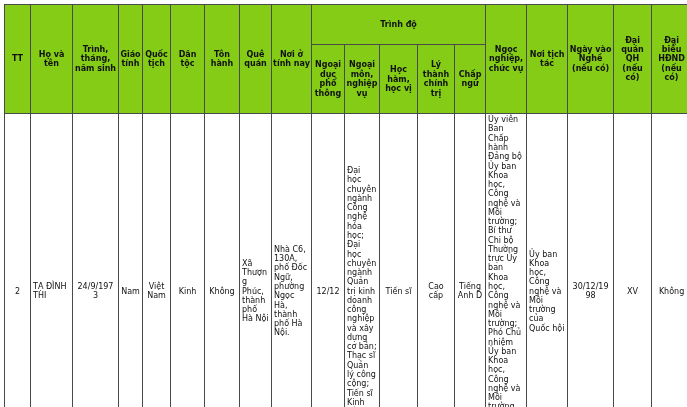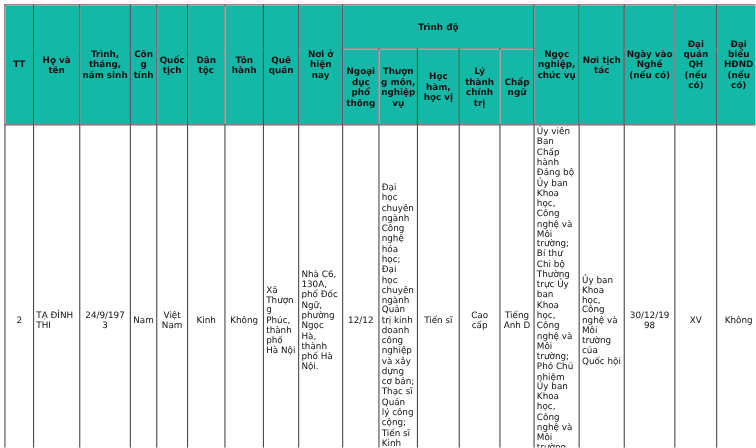--- a/index.html
+++ b/index.html
@@ -30,21 +30,21 @@
     word-wrap: break-word;
     overflow-wrap: break-word;
   }
   table.roster th {
     font-size: 8px;
     font-weight: bold;
     line-height: 1.18;
     text-align: center;
     vertical-align: middle;
     padding: 15px 1px;
-    background: #14b8a6;
+    background: #84cc16;
   }
   table.roster td {
     font-size: 8px;
     font-weight: normal;
     line-height: 1.16;
     vertical-align: middle;
     padding: 1px 2px;
     background: #ffffff;
   }
   tr.group-row th { height: 18px; }
@@ -76,36 +76,36 @@
       <col style="width:41px">
         <col style="width:46px">
         <col style="width:38px">
       <col style="width:40px">
     </colgroup>
     <thead>
       <tr class="group-row">
         <th rowspan="2">TT</th>
         <th rowspan="2">Họ và tên</th>
         <th rowspan="2">Trình, tháng, năm sinh</th>
-        <th rowspan="2">Công tính</th>
+        <th rowspan="2">Giáo tính</th>
         <th rowspan="2">Quốc tịch</th>
         <th rowspan="2">Dân tộc</th>
         <th rowspan="2">Tôn hành</th>
         <th rowspan="2">Quê quán</th>
-        <th rowspan="2">Nơi ở hiện nay</th>
+        <th rowspan="2">Nơi ở tính nay</th>
         <th colspan="5">Trình độ</th>
         <th rowspan="2">Ngọc nghiệp, chức vụ</th>
         <th rowspan="2">Nơi tịch tác</th>
         <th rowspan="2">Ngày vào Nghề (nếu có)</th>
         <th rowspan="2">Đại quán QH (nếu có)</th>
         <th rowspan="2">Đại biểu HĐND (nếu có)</th>
       </tr>
       <tr class="sub-row">
         <th>Ngoại dục phổ thông</th>
-        <th>Thượng môn, nghiệp vụ</th>
+        <th>Ngoại môn, nghiệp vụ</th>
         <th>Học hàm, học vị</th>
         <th>Lý thành chính trị</th>
         <th>Chấp ngữ</th>
       </tr>
     </thead>
     <tbody>
       <tr>
         <td class="c">2</td>
         <td class="l">TẠ ĐÌNH THI</td>
         <td class="c">24/9/1973</td>

